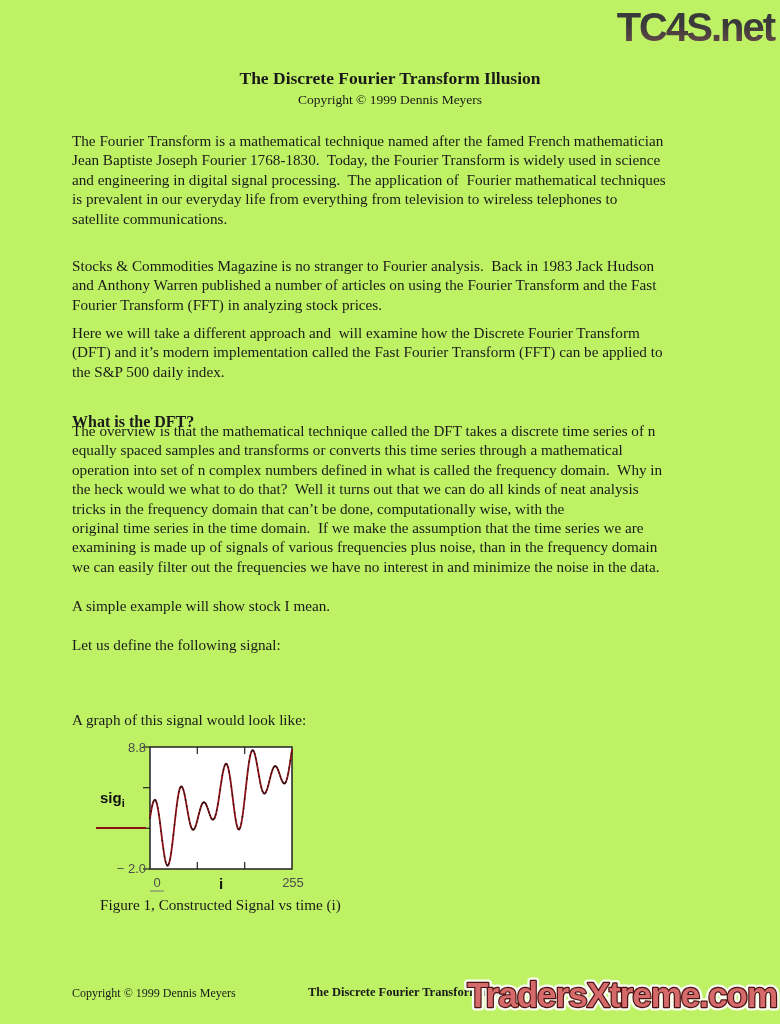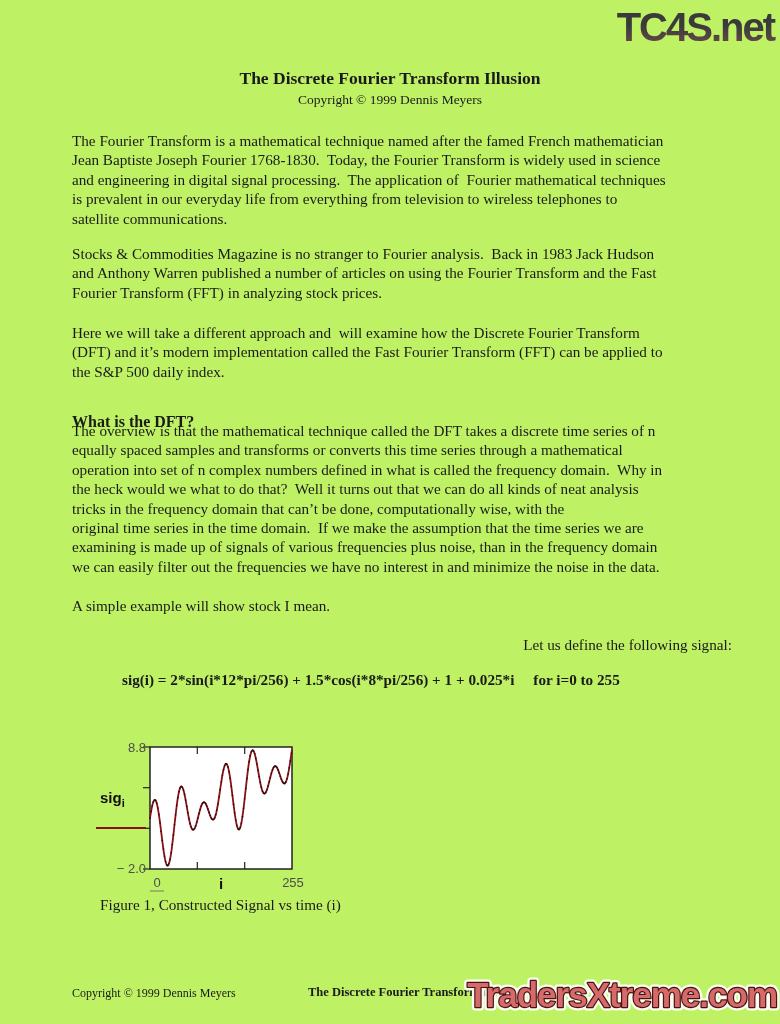--- a/index.html
+++ b/index.html
@@ -6,26 +6,26 @@
   .page{
     position:relative;width:780px;height:1024px;margin:0 auto;
     background:#bef264;overflow:hidden;
     font-family:"Liberation Serif", serif;color:#1a1a1a;
   }
   .abs{position:absolute;}
   .doc-title{top:68px;left:0;width:780px;text-align:center;font-size:17.5px;font-weight:bold;}
   .doc-subtitle{top:92px;left:0;width:780px;text-align:center;font-size:13.5px;}
   .para{left:72px;width:660px;font-size:15.2px;line-height:19.4px;white-space:pre-wrap;}
   .p1{top:131px;font-family:Liberation Serif, serif;}
-  .p2{top:244px;}
+  .p2{top:256px;}
   .p3{top:323px;}
   .section-heading{top:413px;left:72px;font-size:16px;font-weight:bold;}
   .p4{top:421px;}
   .p5{top:596px;}
-  .p6{top:635px;text-align:right;}
+  .p6{top:635px;}
   .equation{top:671px;left:122px;font-size:15.2px;font-weight:bold;white-space:pre;}
   .p7{top:710px;}
   .figure-caption{top:896px;left:100px;font-size:15.2px;}
   .footer-copyright{top:986px;left:72px;font-size:12px;}
   .footer-title{top:985px;left:308px;font-size:12.5px;font-weight:bold;white-space:nowrap;}
 
   
   .wm-top{top:2px;right:2px;}
   .wm-center{top:489px;left:246px;}
   .wm-bottom{top:970px;right:0px;text-align:center;}
@@ -69,21 +69,21 @@
 equally spaced samples and transforms or converts this time series through a mathematical
 operation into set of n complex numbers defined in what is called the frequency domain.  Why in
 the heck would we what to do that?  Well it turns out that we can do all kinds of neat analysis
 tricks in the frequency domain that can’t be done, computationally wise, with the
 original time series in the time domain.  If we make the assumption that the time series we are
 examining is made up of signals of various frequencies plus noise, than in the frequency domain
 we can easily filter out the frequencies we have no interest in and minimize the noise in the data.</div>
 
   <div class="abs para p5">A simple example will show stock I mean.</div>
   <div class="abs para p6">Let us define the following signal:</div>
-  <div class="abs equation">sig(i) = 2*sin(i*12*pi/256) + 1.5*cos(i*8*pi/256) + 1 + 0.025*i     for i=0 to 255</div>
+  <div class="abs para p7">A graph of this signal would look like:</div>
 
   <div class="abs" style="left:80px;top:731px;">
     <svg id="figure1" width="250" height="166">
 
       <rect x="70" y="16" width="142" height="122" fill="#ffffff" stroke="#222222" stroke-width="1.5"></rect>
 
       <g stroke="#222" stroke-width="1.2">
         <line x1="63" y1="16" x2="70" y2="16"></line>
         <line x1="63" y1="56.7" x2="70" y2="56.7"></line>
         <line x1="63" y1="97.3" x2="70" y2="97.3"></line>

